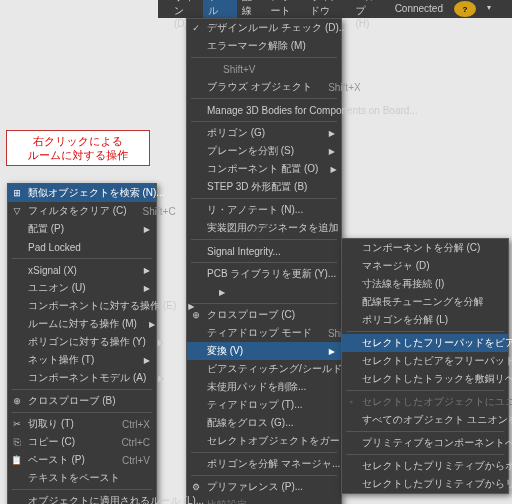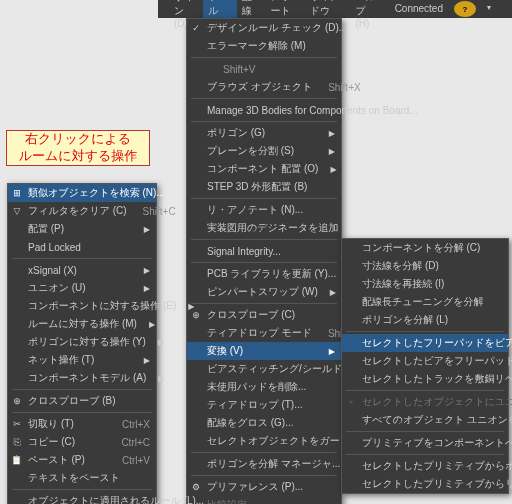--- a/index.html
+++ b/index.html
@@ -10,21 +10,21 @@
 .help-icon{width:12px;height:12px;border-radius:50%;background:#d4a017;color:#000;display:inline-flex;align-items:center;justify-content:center;font-size:8px;font-weight:bold}
 .menu{position:absolute;background:#3a3a3a;color:#ccc;border:1px solid #555;box-shadow:2px 2px 6px rgba(0,0,0,0.5)}
 .menu-item{display:flex;align-items:center;padding:2px 6px 2px 20px;position:relative;white-space:nowrap;min-height:14px}
 .menu-item.sel{background:#2a5a8a;color:#fff}
 .menu-item .lbl{flex:1}
 .menu-item .shortcut{margin-left:16px;color:#999;font-size:10px}
 .menu-item .arrow{margin-left:12px;font-size:8px}
 .sep{height:1px;background:#555;margin:2px 4px}
 .icon-left{position:absolute;left:3px;width:12px;height:12px;display:flex;align-items:center;justify-content:center;font-size:9px}
 .disabled{color:#777}
-.annotation{position:absolute;top:130px;left:6px;width:142px;height:34px;background:#fef9c3;border:1px solid #b33;color:#d00;text-align:center;display:flex;flex-direction:column;justify-content:center;font-size:13px;line-height:1.3}
+.annotation{position:absolute;top:130px;left:6px;width:142px;height:34px;background:#ffffff;border:1px solid #b33;color:#d00;text-align:center;display:flex;flex-direction:column;justify-content:center;font-size:11px;line-height:1.3}
 #menu1{top:18px;left:186px;width:154px}
 #menu2{top:183px;left:7px;width:148px}
 #menu3{top:238px;left:341px;width:166px}
 </style>
 </head>
 <body>
 
 <div class="menubar">
   <span>ザイン (D)</span>
   <span class="active">ツール (T)</span>
@@ -89,21 +89,20 @@
     </div>
     <div class="sep"></div>
     <div class="menu-item">
       <span class="lbl">Signal Integrity...</span>
     </div>
     <div class="sep"></div>
     <div class="menu-item">
       <span class="lbl">PCB ライブラリを更新 (Y)...</span>
     </div>
     <div class="menu-item">
-      <span class="lbl">ピンパートスワップ (W)</span>
       <span class="arrow">▶</span>
     </div>
     <div class="sep"></div>
     <div class="menu-item">
       <span class="icon-left">⊕</span>
       <span class="lbl">クロスプローブ (C)</span>
     </div>
     <div class="menu-item">
       <span class="lbl">ティアドロップ モード</span>
       <span class="shortcut">Shift+Ctrl+X</span>
@@ -214,21 +213,21 @@
     <div class="sep"></div>
     <div class="menu-item">
       <span class="lbl">オブジェクトに適用されるルール (L)...</span>
     </div>
   </div>
 <div id="menu3" class="menu">
     <div class="menu-item">
       <span class="lbl">コンポーネントを分解 (C)</span>
     </div>
     <div class="menu-item">
-      <span class="lbl">寸法線を分解 (D)</span>
+      <span class="lbl">マネージャ (D)</span>
     </div>
     <div class="menu-item">
       <span class="lbl">寸法線を再接続 (I)</span>
     </div>
     <div class="menu-item">
       <span class="lbl">配線長チューニングを分解</span>
     </div>
     <div class="menu-item">
       <span class="lbl">ポリゴンを分解 (L)</span>
     </div>

